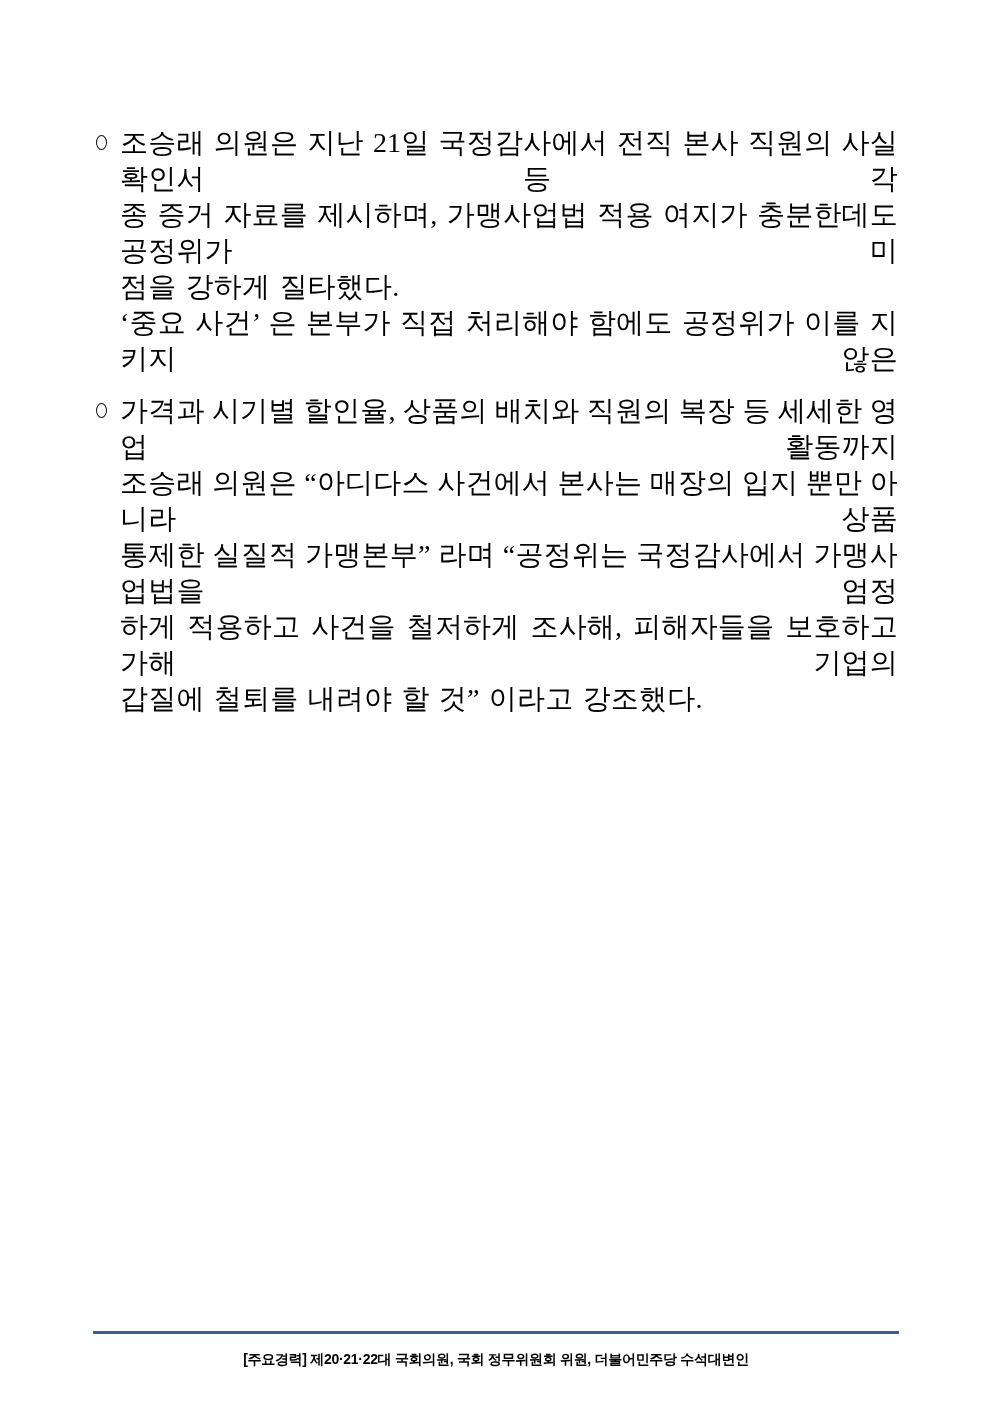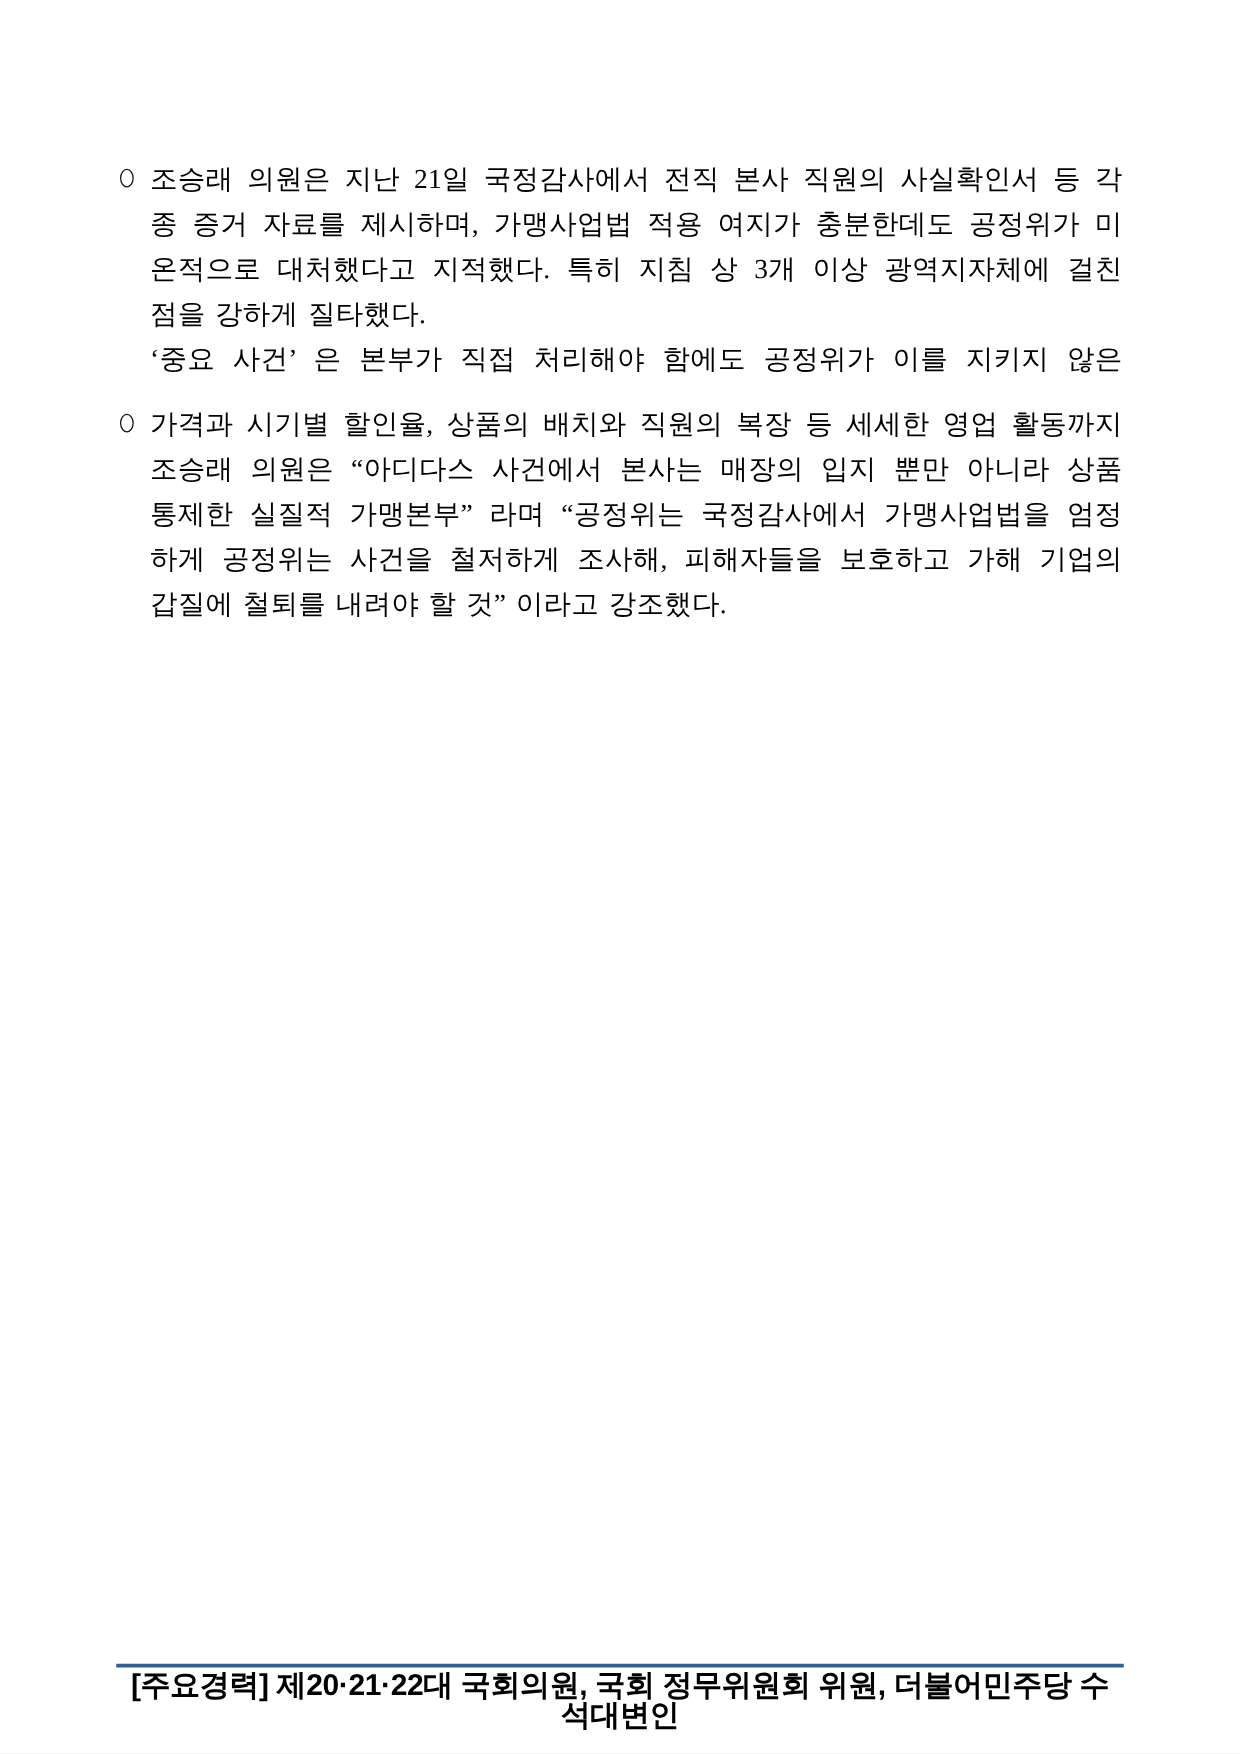--- a/index.html
+++ b/index.html
@@ -35,21 +35,21 @@
     margin-left: 1px;
     border: 1.6px solid #111111;
     border-radius: 50%;
     box-sizing: border-box;
   }
   .lines {
     flex: 1 1 auto;
     min-width: 0;
   }
   .jline {
-    font-size: 22px;
+    font-size: 28px;
     line-height: 36px;
     letter-spacing: 0.2px;
     text-align: justify;
     text-align-last: justify;
     white-space: normal;
   }
   .jline.last {
     text-align-last: left;
     word-spacing: 2px;
   }
@@ -57,59 +57,58 @@
     position: absolute;
     left: 93px;
     top: 1331px;
     width: 806px;
   }
   .footer-rule {
     height: 3px;
     background: #35608d;
   }
   .footer-text {
-    margin-top: 3px;
+    margin-top: 13px;
     text-align: center;
     font-family: "Liberation Sans", "DejaVu Sans", sans-serif;
     font-weight: bold;
-    font-size: 24px;
+    font-size: 14px;
     line-height: 24px;
     color: #000000;
     letter-spacing: -0.3px;
   }
 </style>
 </head>
 <body>
 
 <div class="page">
 
   <div class="content">
 
     <div class="bullet-item">
       <div class="marker-col">
         <span class="bullet-circle"></span>
       </div>
       <div class="lines">
         <div class="jline">조승래 의원은 지난 21일 국정감사에서 전직 본사 직원의 사실확인서 등 각</div>
         <div class="jline">종 증거 자료를 제시하며, 가맹사업법 적용 여지가 충분한데도 공정위가 미</div>
-        <div class="jline">온적으로 대처했다고 지적했다. 특히 지침 상 3개 이상 광역지자체에 걸친</div>
         <div class="jline last">점을 강하게 질타했다.</div>
         <div class="jline">‘중요 사건’ 은 본부가 직접 처리해야 함에도 공정위가 이를 지키지 않은</div>
       </div>
     </div>
 
     <div class="bullet-item">
       <div class="marker-col">
         <span class="bullet-circle"></span>
       </div>
       <div class="lines">
         <div class="jline">가격과 시기별 할인율, 상품의 배치와 직원의 복장 등 세세한 영업 활동까지</div>
         <div class="jline">조승래 의원은 “아디다스 사건에서 본사는 매장의 입지 뿐만 아니라 상품</div>
         <div class="jline">통제한 실질적 가맹본부” 라며 “공정위는 국정감사에서 가맹사업법을 엄정</div>
-        <div class="jline">하게 공정위는 사건을 철저하게 조사해, 피해자들을 보호하고 가해 기업의</div>
+        <div class="jline">하게 적용하고 사건을 철저하게 조사해, 피해자들을 보호하고 가해 기업의</div>
         <div class="jline last">갑질에 철퇴를 내려야 할 것” 이라고 강조했다.</div>
       </div>
     </div>
 
   </div>
 
   <div class="footer">
     <div class="footer-rule" style="background: rgb(53, 96, 141);"></div>
     <div class="footer-text">[주요경력] 제20·21·22대 국회의원, 국회 정무위원회 위원, 더불어민주당 수석대변인</div>
   </div>

